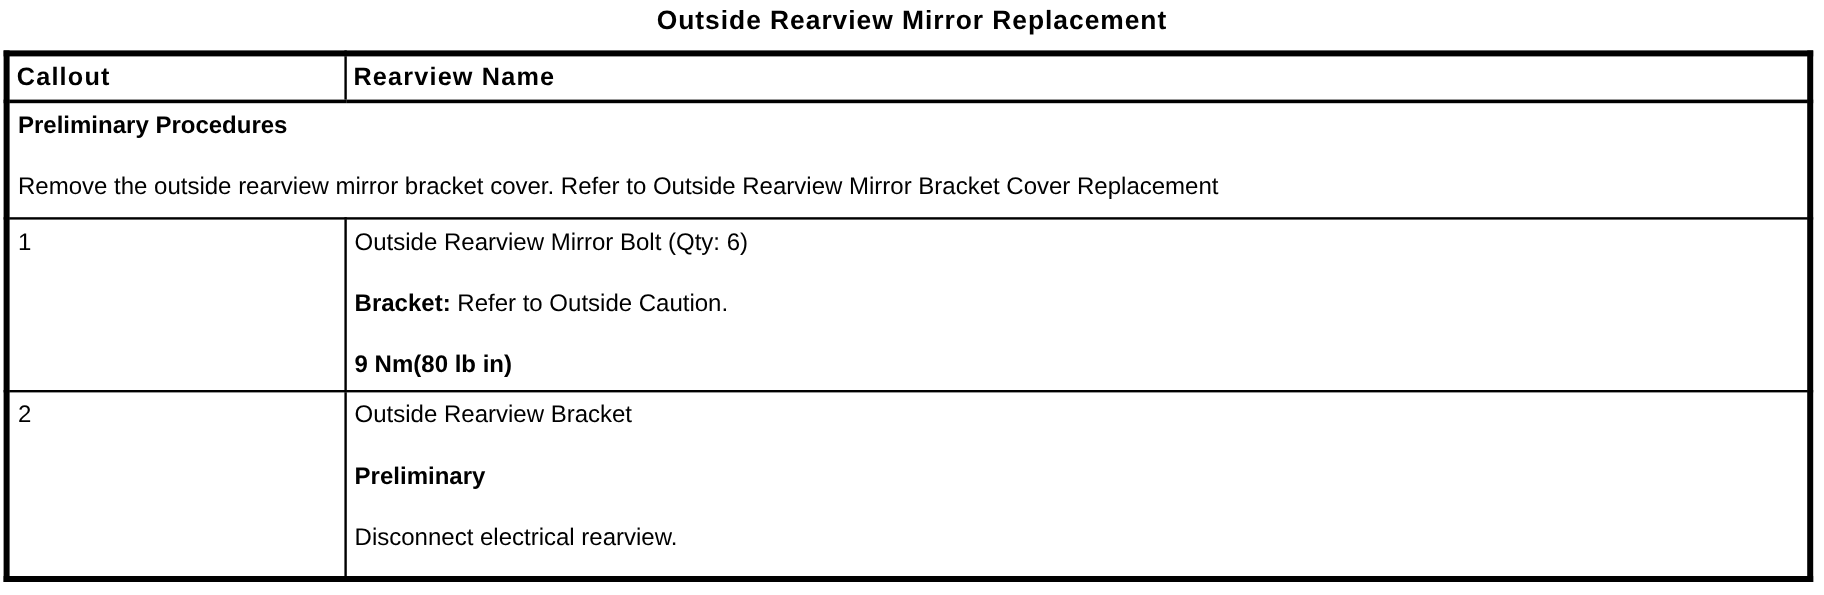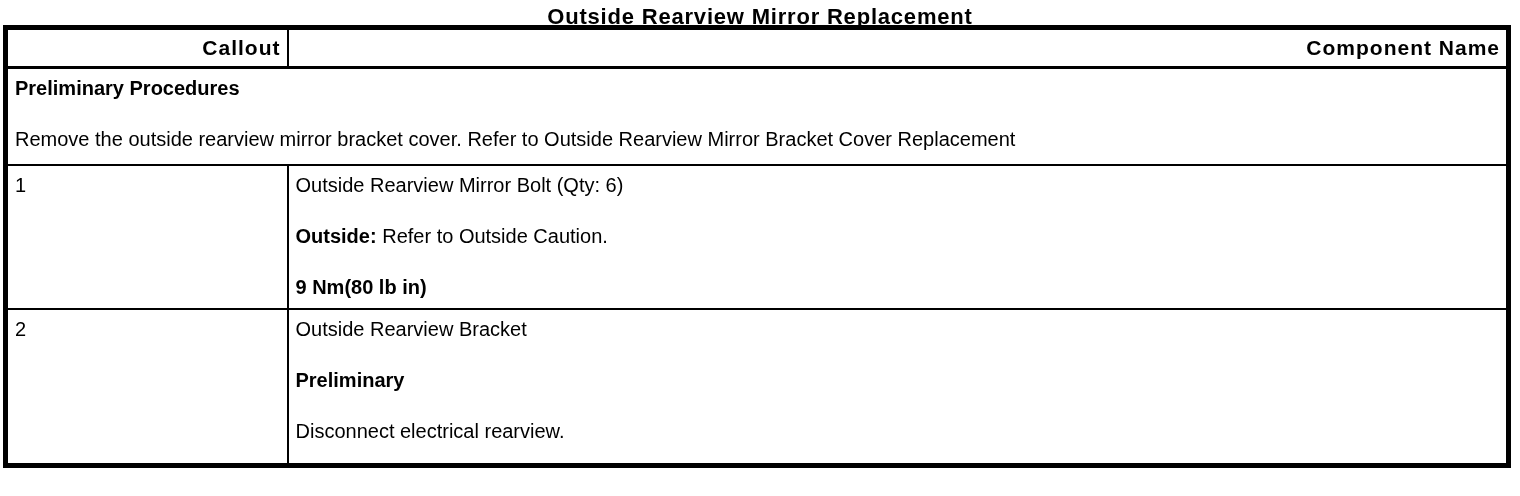--- a/index.html
+++ b/index.html
@@ -10,21 +10,21 @@
   }
   body {
     font-family: "Liberation Sans", "DejaVu Sans", sans-serif;
     font-size: 20px;
     width: 1520px;
     height: 496px;
     overflow: hidden;
     box-sizing: border-box;
   }
   .doc-title {
-    height: 25px;
+    height: 42px;
     box-sizing: border-box;
     padding-top: 4px;
     text-align: center;
     font-weight: bold;
     font-size: 22px;
     letter-spacing: 0.8px;
     border-radius: 15px;
   }
   table.parts {
     border-collapse: collapse;
@@ -37,21 +37,21 @@
   table.parts td {
     border: 2px solid #000;
     box-sizing: border-box;
     padding: 8px 7px;
     vertical-align: top;
     text-align: left;
     font-size: 20px;
   }
   tr.header-row th {
     border-bottom: 3px solid #000;
-    text-align: right;
+    text-align: left;
     vertical-align: middle;
     font-weight: bold;
     font-size: 21px;
     letter-spacing: 1px;
     height: 40px;
     padding: 4px 6px;
   }
   th.col-callout { width: 282px; }
   td.prelim-cell { height: 97px; }
   td.callout-cell {
@@ -70,35 +70,35 @@
 </style>
 </head>
 <body>
 
 <div class="doc-title">Outside Rearview Mirror Replacement</div>
 
 <table class="parts">
   <tbody>
     <tr class="header-row">
       <th class="col-callout">Callout</th>
-      <th class="col-component">Component Name</th>
+      <th class="col-component">Rearview Name</th>
     </tr>
 
     <tr>
       <td class="cell prelim-cell" colspan="2">
         <p class="bold">Preliminary Procedures</p>
         <p>Remove the outside rearview mirror bracket cover. Refer to Outside Rearview Mirror Bracket Cover Replacement</p>
       </td>
     </tr>
 
     <tr class="item-row-1">
       <td class="callout-cell">1</td>
       <td class="cell">
         <p>Outside Rearview Mirror Bolt (Qty: 6)</p>
-        <p><span class="bold">Outside:</span><span> Refer to Outside Caution.</span></p>
+        <p><span class="bold">Bracket:</span><span> Refer to Outside Caution.</span></p>
         <p class="bold">9 Nm(80 lb in)</p>
       </td>
     </tr>
 
     <tr class="item-row-2">
       <td class="callout-cell">2</td>
       <td class="cell">
         <p>Outside Rearview Bracket</p>
         <p class="bold">Preliminary</p>
         <p>Disconnect electrical rearview.</p>

